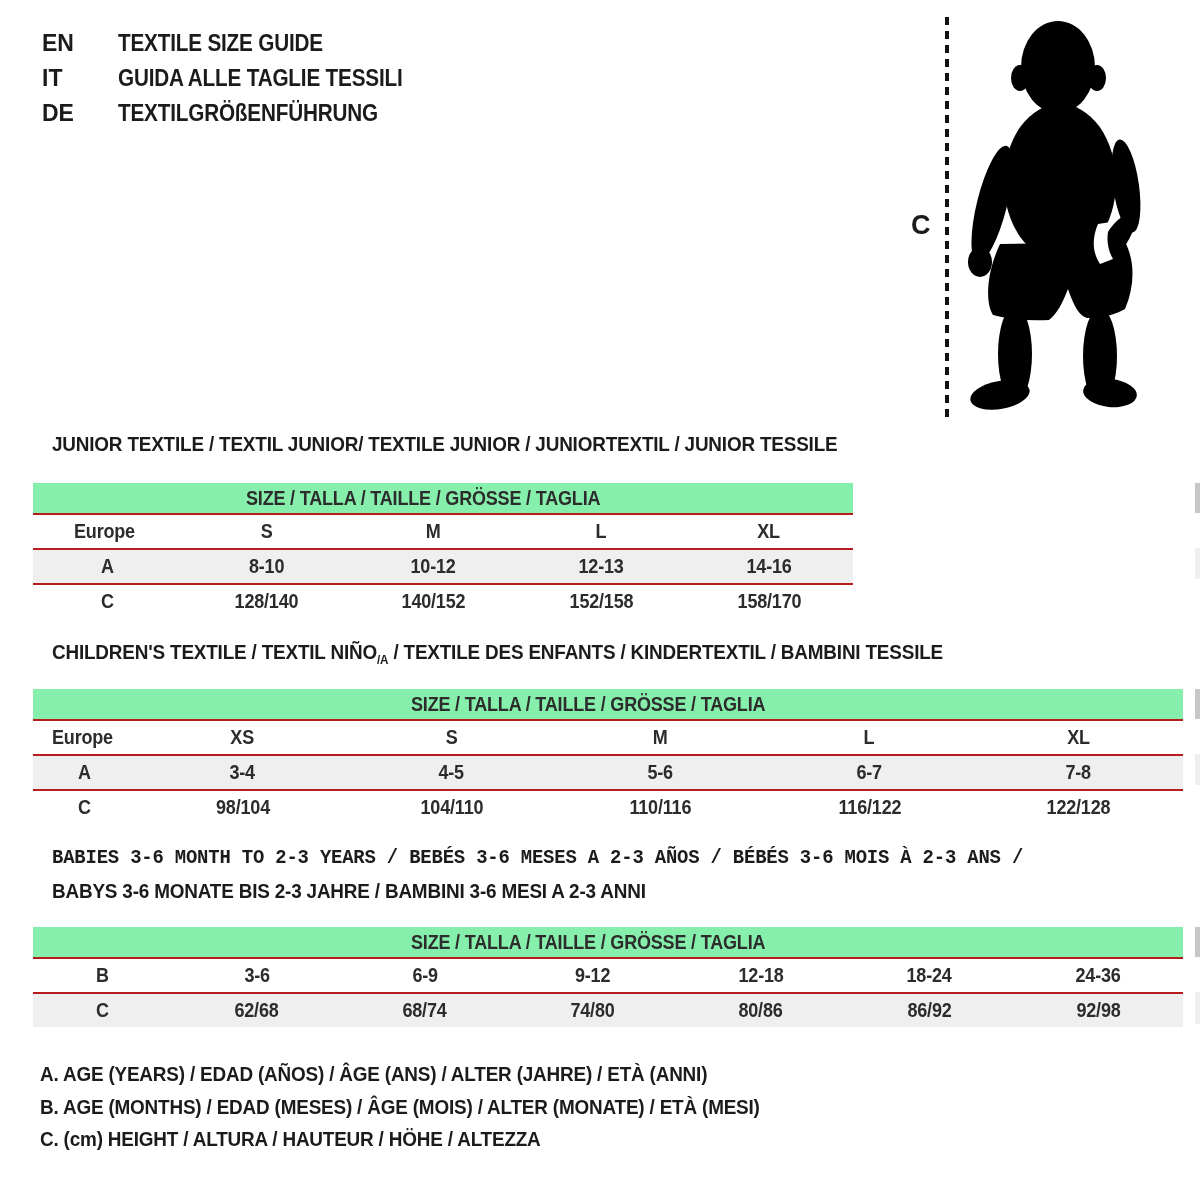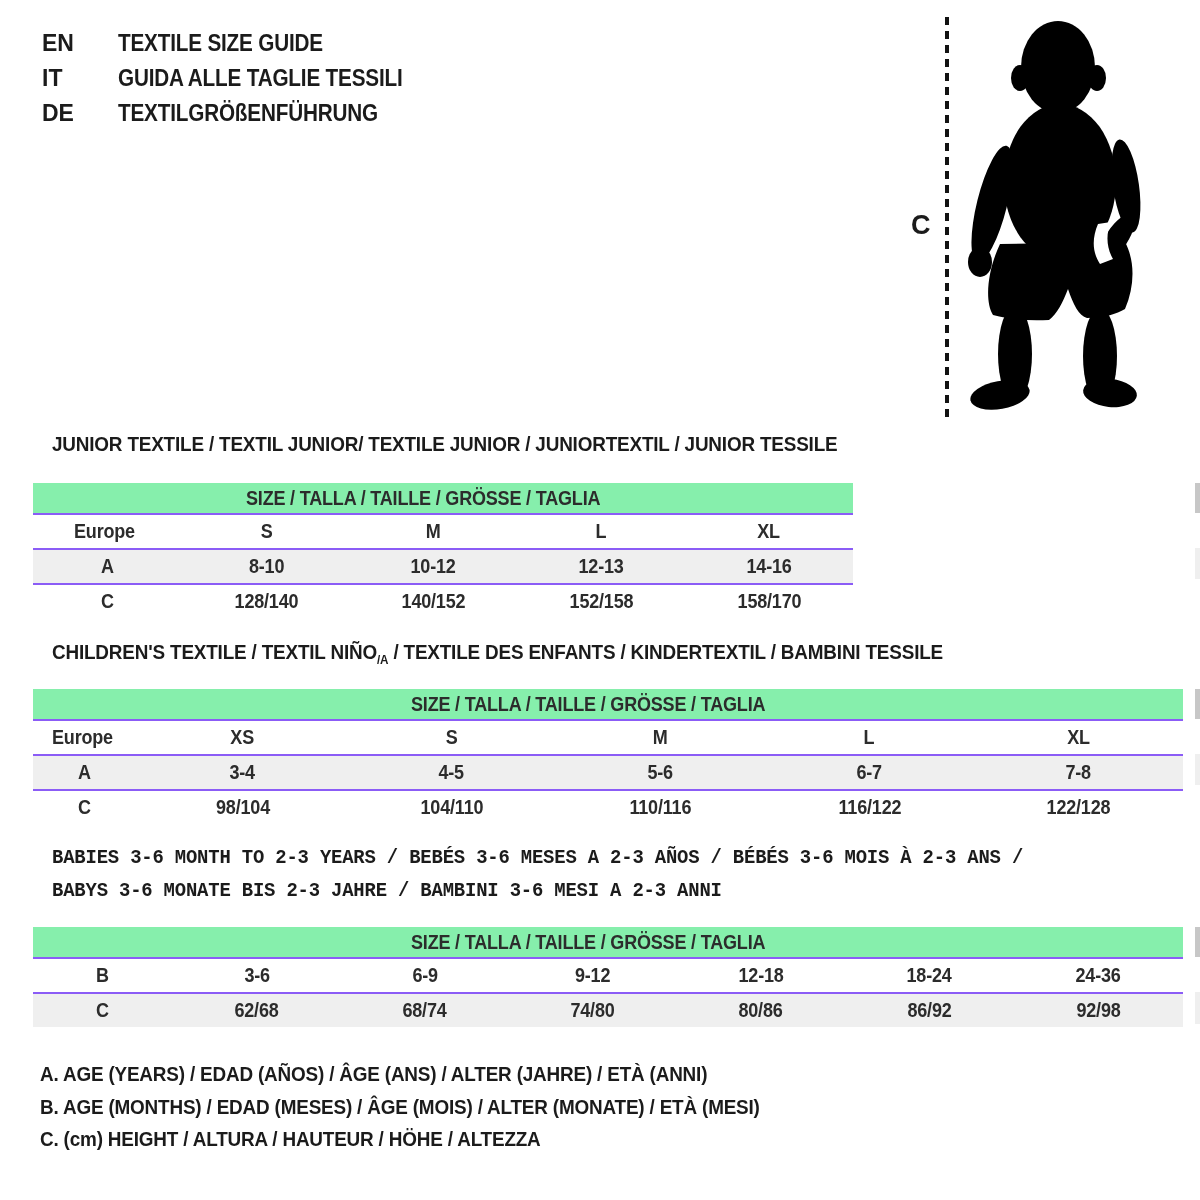--- a/index.html
+++ b/index.html
@@ -24,30 +24,30 @@
   .silhouette{position:absolute;left:960px;top:14px;}
 
   
   .section-title{position:absolute;left:24px;font-size:21px;font-weight:700;white-space:nowrap;margin-left:28px;}
   .sub{font-size:13px;vertical-align:-5px;}
 
   
   table.size-table{position:absolute;left:33px;border-collapse:collapse;table-layout:fixed;}
   table.size-table td{padding:0;font-weight:700;font-size:20px;color:#2c2c2c;text-align:center;vertical-align:middle;overflow:hidden;}
   td.bar{background:#86efac;text-align:left;padding-left:7px;font-size:21px;color:#3a3a3a;height:30px;}
-  tr.data-row td{border-top:2px solid #8b5cf6;height:33px;}
+  tr.data-row td{border-top:2px solid #b91c1c;height:33px;}
   tr.shade td{background:#efefef;}
   td.lbl{text-align:left;padding-left:8px;}
   .t-junior{top:483px;width:820px;}
   .t-children{top:689px;width:1150px;}
   .t-babies{top:927px;width:1150px;}
   .title-junior{top:432px;}
   .title-children{top:640px;}
   .title-babies-1{top:846px;font-family:Liberation Mono, monospace;}
-  .title-babies-2{top:879px;font-family:Liberation Mono, monospace;}
+  .title-babies-2{top:879px;}
 
   
   .footnote{position:absolute;left:40px;font-size:21px;font-weight:700;white-space:nowrap;}
   .fn-a{top:1062px;text-decoration:underline;}.fn-b{top:1095px;}.fn-c{top:1127px;}
 
   
   .edge-frag{position:absolute;left:1195px;width:5px;}
   .frag-gray{background:#c7c7c7;}
   .frag-light{background:#efefef;}
   .ef1{top:483px;height:30px;}.ef2{top:548px;height:31px;}

